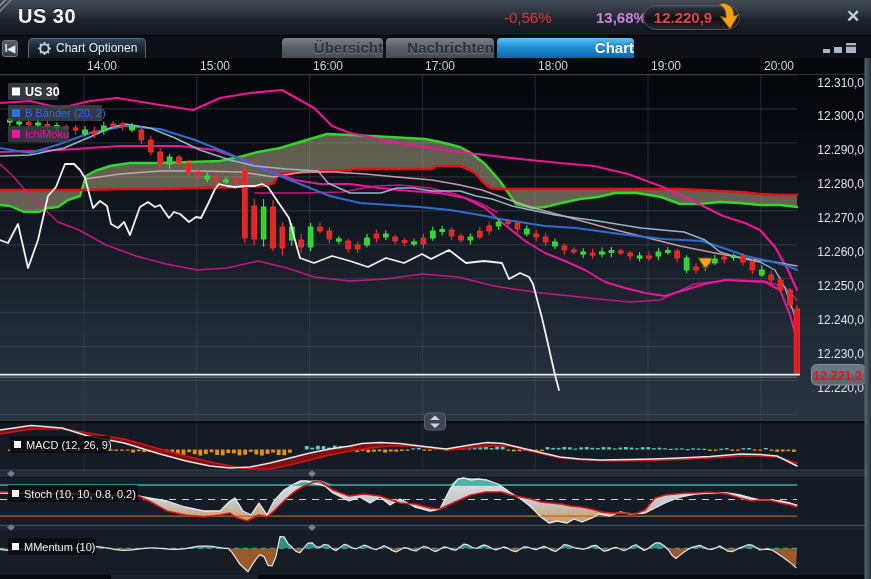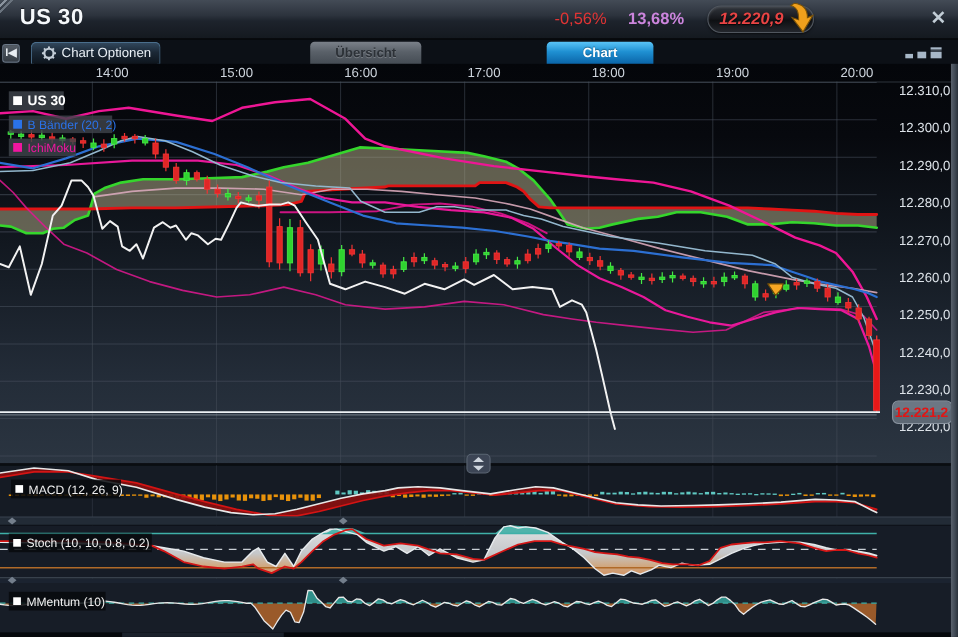--- a/index.html
+++ b/index.html
@@ -4,41 +4,41 @@
 * { margin:0; padding:0; box-sizing:border-box; }
 body { font-family:"Liberation Sans", sans-serif; background:#000; }
 #root { position:relative; width:871px; height:579px; overflow:hidden; background:#0c1016; }
 #topbar { position:absolute; left:0; top:0; width:871px; height:36px;
   background:linear-gradient(180deg,#434b56 0%,#2c333d 40%,#1d232c 55%,#14191f 100%);
   border-bottom:1px solid #000; }
 #title { position:absolute; left:18px; top:5px; font-size:20px; font-weight:bold; color:#f4f7fa; letter-spacing:0.5px; text-shadow:0 -1px 1px rgba(0,0,0,.6); }
 #grip { position:absolute; left:0; top:0; width:14px; height:14px;
   background:linear-gradient(135deg, transparent 3px, #8a939e 3px, #8a939e 4.5px, transparent 4.5px, transparent 7px, #6a737e 7px, #6a737e 8.5px, transparent 8.5px); }
 #pct1 { position:absolute; left:504px; top:9px; font-size:15px; font-weight:normal; color:#e03434; }
-#pct2 { position:absolute; left:571px; top:9px; font-size:15px; font-weight:bold; color:#cc85dd; }
+#pct2 { position:absolute; left:596px; top:9px; font-size:15px; font-weight:bold; color:#cc85dd; }
 .pill { position:absolute; top:5px; width:97px; height:25px; border-radius:13px;
   background:linear-gradient(180deg,#31353c 0%,#17191e 45%,#0e1013 55%,#23262c 100%);
-  border:1.5px solid #50565e; box-shadow:inset 0 1px 2px rgba(255,255,255,0.12), 0 1px 2px rgba(0,0,0,0.6);font-style:italic; }
+  border:1.5px solid #50565e; box-shadow:inset 0 1px 2px rgba(255,255,255,0.12), 0 1px 2px rgba(0,0,0,0.6); }
 .pill span { position:absolute; left:0; width:78px; text-align:center; top:3px; font-size:15px; font-weight:bold; color:#e84444; text-shadow:0 1px 1px rgba(0,0,0,.8); }
 #pill1 { left:643px; }
 #pill2 { left:746px; }
 #closex { position:absolute; left:846px; top:6px; font-size:17px; font-weight:bold; color:#c2cdd6; }
 #tabbar { position:absolute; left:0; top:36px; width:871px; height:22px; background:#0c1016; }
 #leftbtn { position:absolute; left:2px; top:4px; width:16px; height:17px; border-radius:3px;
   background:linear-gradient(180deg,#555d67,#343b43); border:1px solid #6a7787; color:#e8edf2;
   font-size:10px; font-weight:bold; text-align:center; line-height:15px; }
 #optbtn { position:absolute; left:28px; top:2px; width:118px; height:20px; border-radius:5px 5px 0 0;
   background:linear-gradient(180deg,#31475c 0%,#1b2836 45%,#0e151d 100%); border:1px solid #4a6e8c; border-bottom:none;
   color:#e9eff5; font-size:12px; line-height:19px; }
 #optbtn .txt { position:absolute; left:27px; top:0px; }
-.tab { position:absolute; top:2px; height:20px; border-radius:4px 4px 0 0; text-align:center;
-  font-size:12px; font-weight:bold; line-height:20px; }
+.tab { position:absolute; top:2px; height:20px; border-radius:4px 4px 0 0; text-align:right;
+  font-size:15px; font-weight:bold; line-height:20px; }
 #tab1 { left:282px; width:101px; background:linear-gradient(180deg,#7b818a 0%,#5a6169 45%,#454c54 100%); color:#2c3137; text-shadow:0 1px 0 rgba(255,255,255,.22); }
 #tab2 { left:386px; width:108px; background:linear-gradient(180deg,#7b818a 0%,#5a6169 45%,#454c54 100%); color:#2c3137; text-shadow:0 1px 0 rgba(255,255,255,.22); }
-#tab3 { left:497px; width:97px; background:linear-gradient(180deg,#5ac4f7 0%,#1f90d2 45%,#0a65a8 100%); color:#fff; text-shadow:0 -1px 1px rgba(0,0,0,.35); }
+#tab3 { left:497px; width:137px; background:linear-gradient(180deg,#5ac4f7 0%,#1f90d2 45%,#0a65a8 100%); color:#fff; text-shadow:0 -1px 1px rgba(0,0,0,.35); }
 .wicon { position:absolute; background:#a7b7c7; }
 svg { position:absolute; left:0; top:0; }
 </style></head>
 <body>
 <div id="root">
   <svg width="871" height="579" viewBox="0 0 871 579">
   <defs>
 <linearGradient id="chartbg" x1="0" y1="0" x2="0" y2="1">
  <stop offset="0" stop-color="#04060a"></stop>
  <stop offset="0.18" stop-color="#07090e"></stop>
@@ -535,17 +535,18 @@
             <line x1="10.5" y1="6.5" x2="13" y2="6.5"></line>
           <line x1="2" y1="2" x2="3.6" y2="3.6"></line>
             <line x1="9.4" y1="9.4" x2="11" y2="11"></line>
           <line x1="2" y1="11" x2="3.6" y2="9.4"></line>
             <line x1="9.4" y1="3.6" x2="11" y2="2"></line>
         </g>
       </svg>
       <span class="txt">Chart Optionen</span>
     </div>
     <div class="tab" id="tab1">Übersicht</div>
+    <div class="tab" id="tab2">Nachrichten</div>
     <div class="tab" id="tab3">Chart</div>
     <div class="wicon" style="left:823px; top:13px; width:7px; height:4px;"></div>
     <div class="wicon" style="left:834px; top:11px; width:8px; height:6px;"></div>
     <div class="wicon" style="left:846px; top:7px; width:10px; height:10px; background:linear-gradient(180deg,#3a424c 0%, #3a424c 25%, #a7b7c7 25%);border-top:2px solid #a7b7c7;"></div>
   </div>
 </div>
 </body></html>

